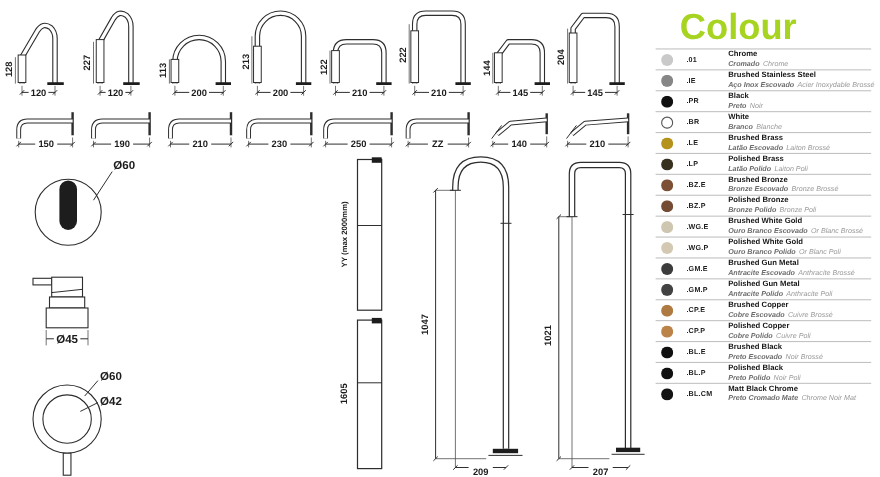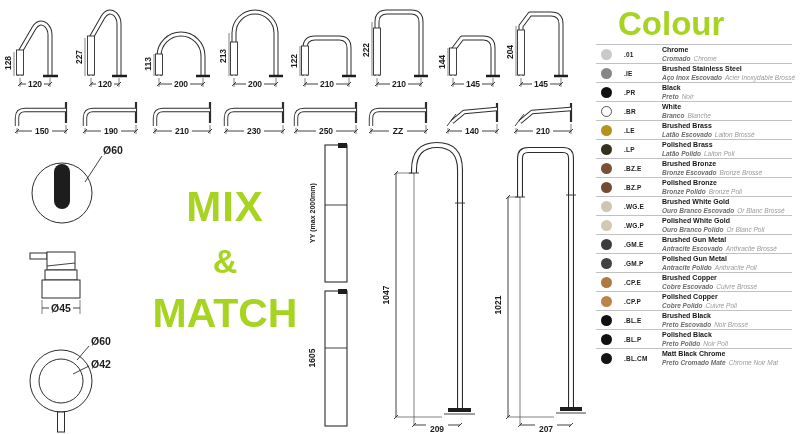--- a/index.html
+++ b/index.html
@@ -299,25 +299,20 @@
   <svg class="d" style="left:5px;top:330px" width="125" height="104" viewBox="0 0 125 104">
     <circle cx="56" cy="51" r="31" fill="none" stroke="#2d2d2d" stroke-width="1"></circle>
     <circle cx="56" cy="51" r="22" fill="none" stroke="#2d2d2d" stroke-width="1"></circle>
     <rect x="52.5" y="82" width="7" height="20" fill="#fff" stroke="#2d2d2d" stroke-width="1"></rect>
     <line class="ln" x1="84" y1="16" x2="72" y2="30"></line>
     <line class="ln" x1="84" y1="36" x2="68" y2="44"></line>
     <text class="dim" style="font-size:10.5px" x="86" y="15">Ø60</text>
     <text class="dim" style="font-size:10.5px" x="86" y="38">Ø42</text>
   </svg>
 
-  <div class="mix">
-    <div class="l1">MIX</div>
-    <div class="l2">&amp;</div>
-    <div class="l3">MATCH</div>
-  </div>
 
   <svg class="d" style="left:298px;top:141px" width="58" height="144" viewBox="0 0 58 144">
     <rect x="27" y="4" width="22" height="137" fill="#fff" stroke="#2d2d2d" stroke-width="1.1"></rect>
     <rect x="40" y="2" width="9" height="5" class="blk"></rect>
     <line class="ln" x1="27" y1="64" x2="49" y2="64"></line>
     <text class="dimS" x="17" y="72" text-anchor="middle" transform="rotate(-90 17 72)">YY (max 2000mm)</text>
   </svg>
 
   <svg class="d" style="left:298px;top:288px" width="58" height="146" viewBox="0 0 58 146">
     <rect x="27" y="3" width="22" height="135" fill="#fff" stroke="#2d2d2d" stroke-width="1.1"></rect>

